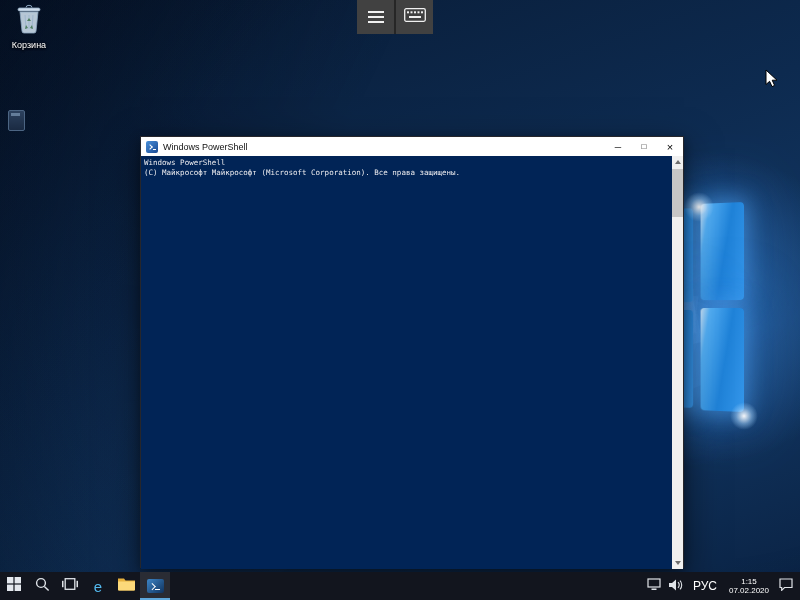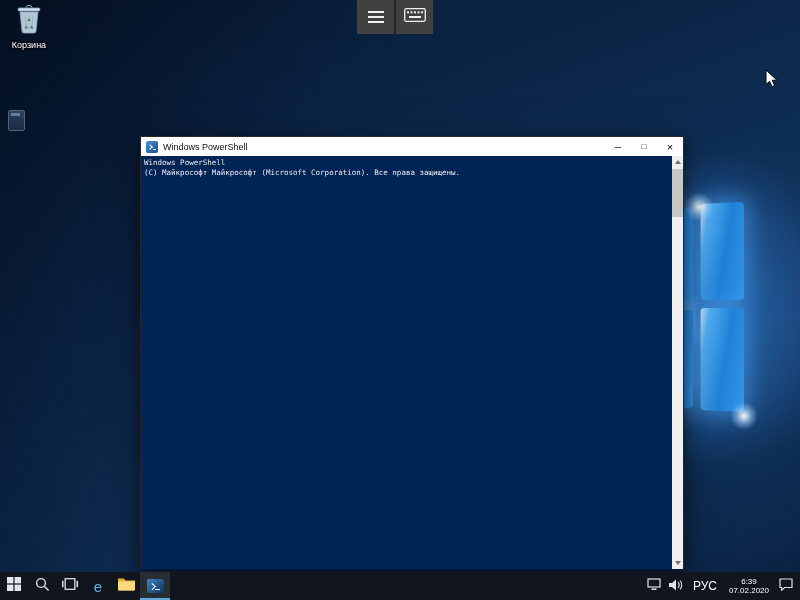--- a/index.html
+++ b/index.html
@@ -254,21 +254,21 @@
       <div class="tray-item">
         <span>
           <svg width="14" height="12" viewBox="0 0 14 12">
             <path d="M0 4 h3 l4 -3.5 v11 L3 8 H0 z" fill="#dfe3e8"></path>
             <path d="M9 3.2 a4.2 4.2 0 0 1 0 5.6 M11 1.6 a6.5 6.5 0 0 1 0 8.8" fill="none" stroke="#dfe3e8" stroke-width="1.1"></path>
           </svg>
         </span>
       </div>
       <div class="tray-item tray-lang">РУС</div>
       <div class="clock">
-        <span>6:39</span>
+        <span>1:15</span>
         <span>07.02.2020</span>
       </div>
       <div class="tray-item">
         <span>
           <svg width="14" height="13" viewBox="0 0 14 13">
             <path d="M1 1 h12 v8.5 h-7.5 l-2.8 2.8 v-2.8 H1 z" fill="none" stroke="#dfe3e8" stroke-width="1.2"></path>
           </svg>
         </span>
       </div>
     </div>

